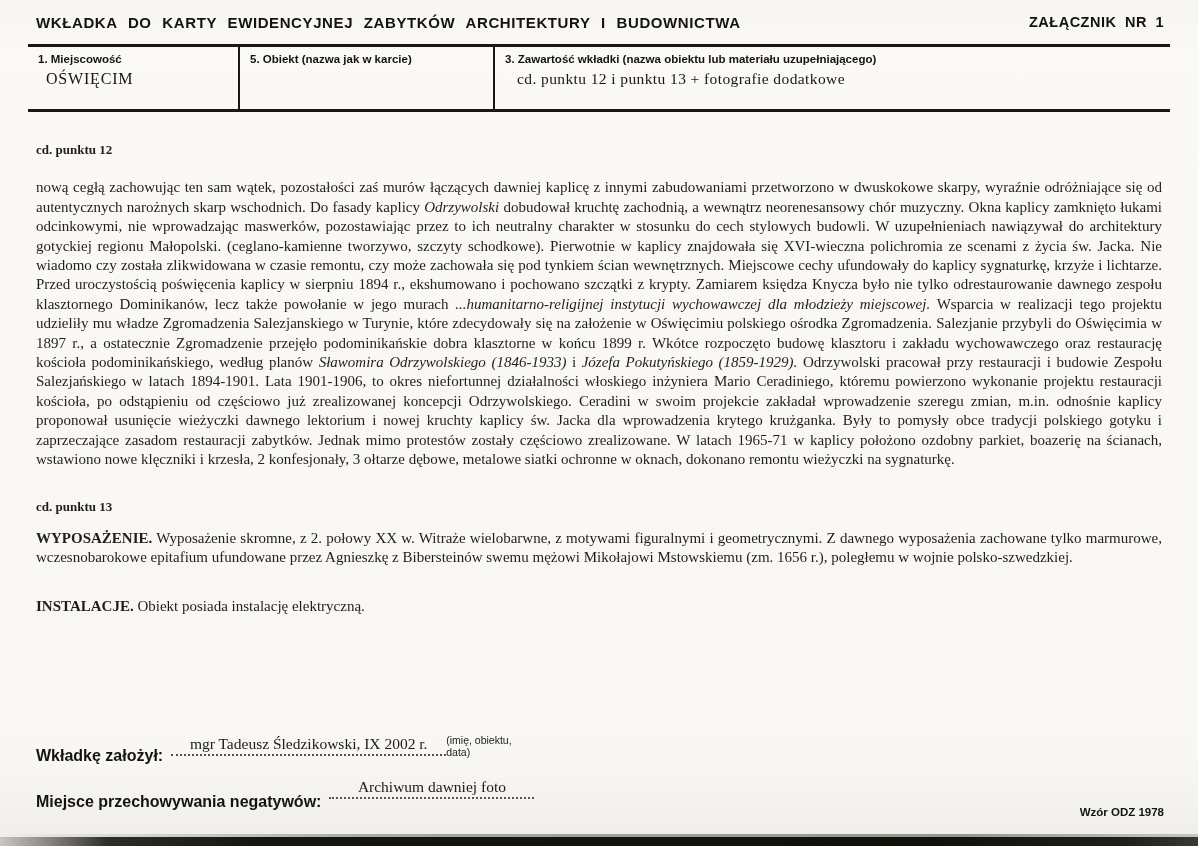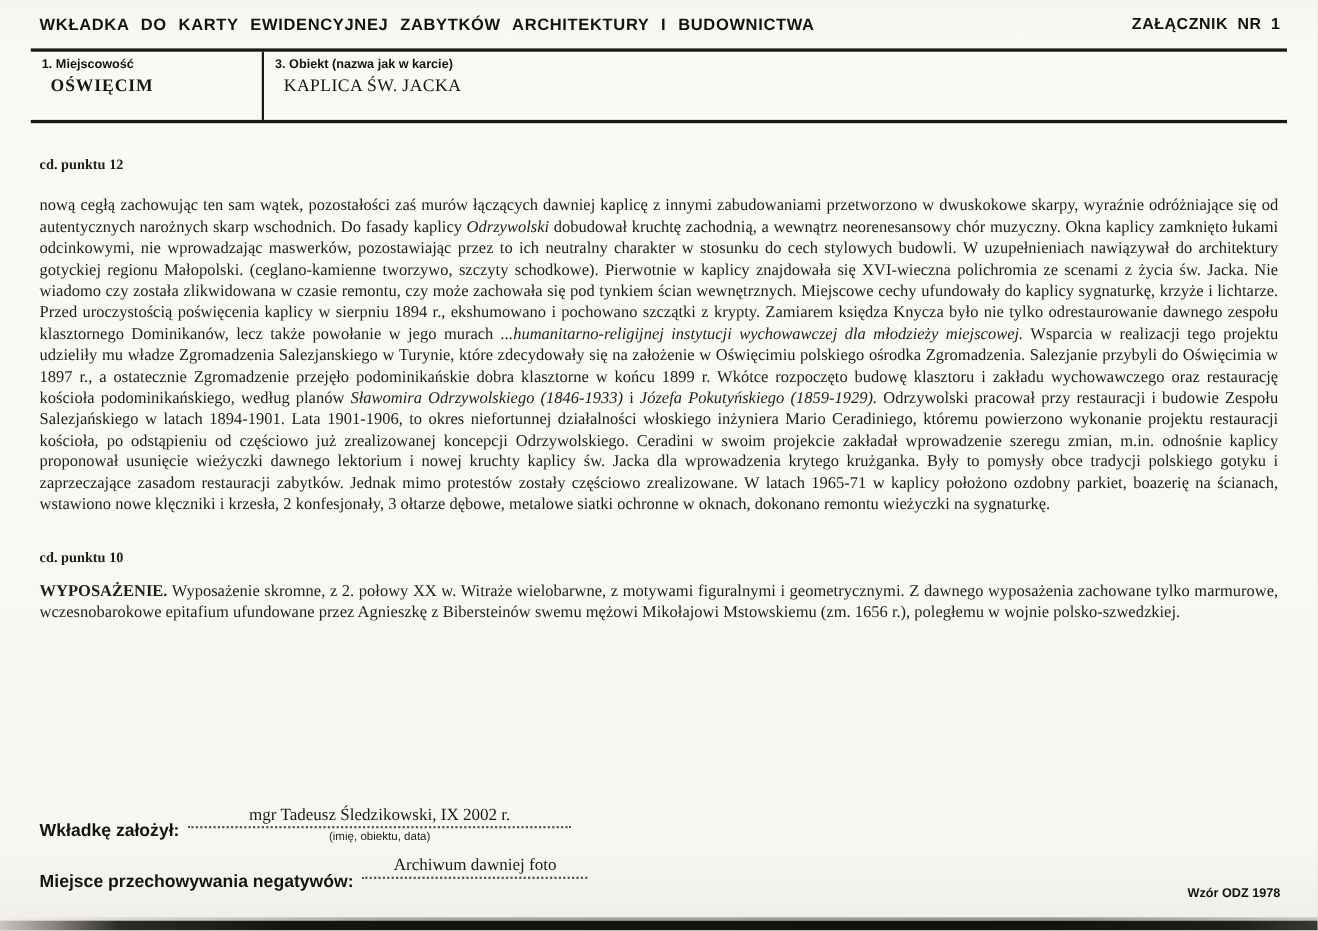--- a/index.html
+++ b/index.html
@@ -48,21 +48,21 @@
   .field-3 { flex: 1; border-left: 2px solid #191813; }
   .field-label {
     font-family: "Liberation Sans", sans-serif;
     font-weight: bold; font-size: 11.5px; color: #14130f;
   }
   .field-value {
     margin-top: 5px; padding-left: 8px;
     font-family: "Liberation Serif", serif;
     font-size: 16px; letter-spacing: 0.4px; color: #17160f;
   }
-  .field-1 .field-value { font-weight: bold; letter-spacing: 0.8px; }
+  .field-1 .field-value { font-weight: normal; letter-spacing: 0.8px; }
   .field-3 .field-value { font-size: 15.5px; padding-left: 12px; }
 
   
   .body {
     position: absolute; left: 36px; right: 36px; top: 140px;
     font-size: 15px; line-height: 19.4px;
     color: #201e1a;
   }
   .section-heading {
     font-family: "Liberation Serif", serif;
@@ -81,21 +81,21 @@
     position: absolute; left: 36px;
     display: flex; align-items: flex-start;
   }
   .footer-row-1 { top: 732px; }
   .footer-row-2 { top: 778px; }
   .footer-label {
     font-family: "Liberation Sans", sans-serif;
     font-weight: bold; font-size: 16px; color: #14130f;
     padding-top: 15px; margin-right: 8px; white-space: nowrap;
   }
-  .fillin { display: inline-flex; flex-direction: column; align-items: center; }
+  .fillin { display: inline-flex; flex-direction: row; align-items: center; }
   .fillin-1 { width: 348px; }
   .fillin-2 { width: 205px; }
   .fillin-top {
     display: block; width: 100%; text-align: center;
     border-bottom: 2px dotted #55524c;
     padding-bottom: 1px;
   }
   .fillin-value {
     font-family: "Liberation Serif", serif;
     font-size: 15.5px; color: #1c1a16; white-space: nowrap;
@@ -132,34 +132,38 @@
   <div class="attachment-label">ZAŁĄCZNIK NR 1</div>
 
   <div class="rule rule-top"></div>
 
   <div class="fields">
     <div class="field field-1">
       <div class="field-label">1. Miejscowość</div>
       <div class="field-value">OŚWIĘCIM</div>
     </div>
     <div class="field field-2">
-      <div class="field-label">3. Obiekt  (nazwa jak w karcie)</div>
-      <div class="field-value">KAPLICA ŚW. JACKA</div>
+      <div class="field-label">5. Obiekt  (nazwa jak w karcie)</div>
+    </div>
+    <div class="field field-3">
+      <div class="field-label">3. Zawartość wkładki  (nazwa obiektu lub materiału uzupełniającego)</div>
+      <div class="field-value">cd. punktu 12 i punktu 13 + fotografie dodatkowe</div>
     </div>
   </div>
 
   <div class="rule rule-bottom"></div>
 
   <div class="body">
     <div class="section-heading heading-1">cd. punktu 12</div>
     <p class="paragraph para-1"><span>nową cegłą zachowując ten sam wątek, pozostałości zaś murów łączących dawniej kaplicę z innymi zabudowaniami przetworzono w dwuskokowe skarpy, wyraźnie odróżniające się od autentycznych narożnych skarp wschodnich. Do fasady kaplicy </span><span class="it">Odrzywolski</span><span> dobudował kruchtę zachodnią, a wewnątrz neorenesansowy chór muzyczny. Okna kaplicy zamknięto łukami odcinkowymi, nie wprowadzając maswerków, pozostawiając przez to ich neutralny charakter w stosunku do cech stylowych budowli. W uzupełnieniach nawiązywał do architektury gotyckiej regionu Małopolski. (ceglano-kamienne tworzywo, szczyty schodkowe). Pierwotnie w kaplicy znajdowała się XVI-wieczna polichromia ze scenami z życia św. Jacka. Nie wiadomo czy została zlikwidowana w czasie remontu, czy może zachowała się pod tynkiem ścian wewnętrznych. Miejscowe cechy ufundowały do kaplicy sygnaturkę, krzyże i lichtarze. Przed uroczystością poświęcenia kaplicy w sierpniu 1894 r., ekshumowano i pochowano szczątki z krypty. Zamiarem księdza Knycza było nie tylko odrestaurowanie dawnego zespołu klasztornego Dominikanów, lecz także powołanie w jego murach  </span><span class="it">...humanitarno-religijnej instytucji wychowawczej dla młodzieży miejscowej.</span><span> Wsparcia w realizacji tego projektu udzieliły mu władze  Zgromadzenia Salezjanskiego w Turynie, które zdecydowały się na założenie w Oświęcimiu polskiego  ośrodka Zgromadzenia. Salezjanie przybyli do Oświęcimia w 1897 r., a ostatecznie Zgromadzenie przejęło podominikańskie dobra klasztorne w końcu 1899 r. Wkótce rozpoczęto budowę klasztoru i zakładu wychowawczego oraz restaurację kościoła podominikańskiego, według planów </span><span class="it">Sławomira Odrzywolskiego (1846-1933)</span><span> i </span><span class="it">Józefa Pokutyńskiego (1859-1929).</span><span> Odrzywolski pracował przy restauracji i budowie Zespołu Salezjańskiego w latach 1894-1901. Lata 1901-1906, to okres niefortunnej działalności włoskiego inżyniera Mario Ceradiniego, któremu powierzono wykonanie projektu restauracji kościoła, po odstąpieniu od częściowo już zrealizowanej koncepcji Odrzywolskiego. Ceradini w swoim projekcie zakładał wprowadzenie szeregu zmian, m.in. odnośnie kaplicy proponował usunięcie wieżyczki dawnego lektorium i nowej kruchty kaplicy św. Jacka dla wprowadzenia krytego krużganka. Były to pomysły obce tradycji polskiego gotyku i zaprzeczające zasadom restauracji zabytków. Jednak mimo protestów zostały częściowo zrealizowane. W latach 1965-71 w kaplicy położono ozdobny parkiet, boazerię na ścianach, wstawiono nowe klęczniki i krzesła, 2 konfesjonały, 3 ołtarze dębowe, metalowe siatki ochronne w oknach, dokonano remontu wieżyczki na sygnaturkę.</span></p>
 
-    <div class="section-heading heading-2">cd. punktu 10</div>
+    <div class="section-heading heading-2">cd. punktu 13</div>
     <p class="paragraph para-2"><span class="bd">WYPOSAŻENIE.</span><span> Wyposażenie skromne, z 2. połowy XX w. Witraże wielobarwne, z motywami figuralnymi i geometrycznymi. Z dawnego wyposażenia zachowane tylko marmurowe, wczesnobarokowe epitafium ufundowane przez Agnieszkę z Bibersteinów swemu mężowi Mikołajowi Mstowskiemu (zm. 1656 r.), poległemu w wojnie polsko-szwedzkiej.</span></p>
 
+    <p class="paragraph para-3"><span class="bd">INSTALACJE.</span><span> Obiekt posiada instalację elektryczną.</span></p>
   </div>
 
   <div class="footer-row footer-row-1">
     <span class="footer-label">Wkładkę założył:</span>
     <span class="fillin fillin-1">
       <span class="fillin-top">
         <span class="fillin-value">mgr Tadeusz Śledzikowski, IX  2002 r.</span>
       </span>
       <span class="fillin-caption">(imię, obiektu, data)</span>
     </span>

